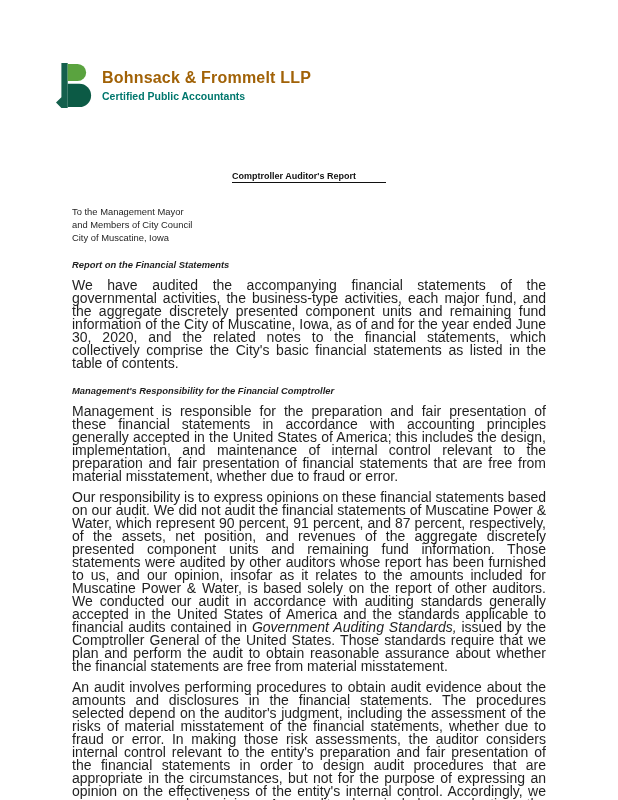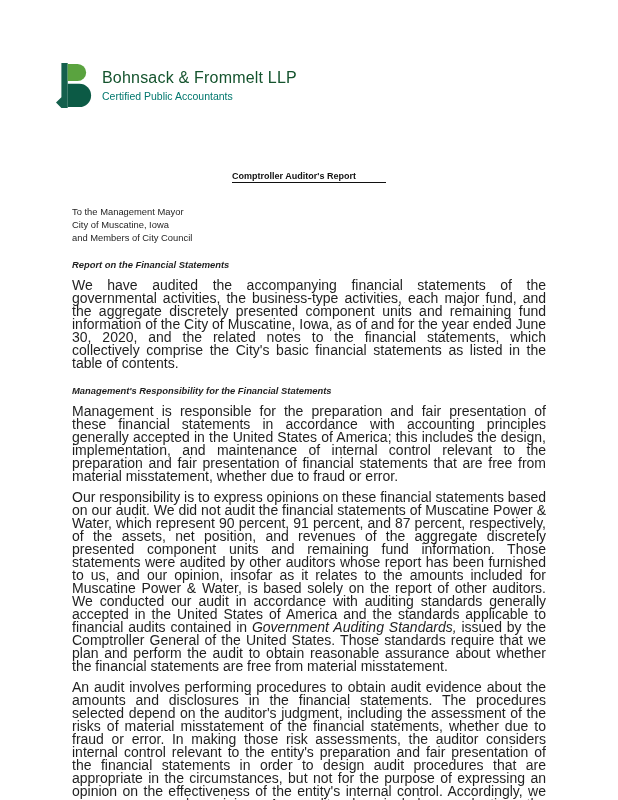--- a/index.html
+++ b/index.html
@@ -7,22 +7,22 @@
     width:618px;height:800px;margin:0 auto;background:#ffffff;
     position:relative;overflow:hidden;
     font-family:"Liberation Sans","DejaVu Sans",sans-serif;
     color:#1f1f1f;box-sizing:border-box;
   }
   .content{padding:0 72px 0 72px;}
   
   .brand{display:flex;align-items:center;gap:10px;margin:62px 0 0 56px;}
   .logo{flex:0 0 auto;display:block;}
   .brand-text{display:flex;flex-direction:column;}
-  .brand-name{font-size:16px;font-weight:400;color:#14532d;letter-spacing:.2px;}
-  .brand-tagline{font-size:10.5px;font-weight:400;color:#00776d;margin-top:3px;}
+  .brand-name{font-size:16px;font-weight:700;color:#a16207;letter-spacing:.2px;}
+  .brand-tagline{font-size:10.5px;font-weight:700;color:#00776d;margin-top:3px;}
   
   .doc-title-wrap{text-align:center;margin-top:56px;}
   .doc-title{
     display:inline-block;font-size:9px;font-weight:700;color:#111;
     border-bottom:1px solid #111;padding:0 30px 1px 0;
   }
   
   .address{margin-top:22px;font-size:9.4px;line-height:13px;}
   
   .h-section{font-size:9.4px;font-weight:700;margin:14px 0 0 0;line-height:13px;font-style:italic;}
@@ -51,29 +51,29 @@
   </header>
 
   <div class="content">
 
     <div class="doc-title-wrap">
       <span class="doc-title">Comptroller Auditor's Report</span>
     </div>
 
     <div class="address">
       <div>To the Management Mayor</div>
+      <div>and Members of City Council</div>
       <div>City of Muscatine, Iowa</div>
-      <div>and Members of City Council</div>
     </div>
 
     <h2 class="h-section">Report on the Financial Statements</h2>
 
     <p class="para">We have audited the accompanying financial statements of the governmental activities, the business-type activities, each major fund, and the aggregate discretely presented component units and remaining fund information of the City of Muscatine, Iowa, as of and for the year ended June 30, 2020, and the related notes to the financial statements, which collectively comprise the City's basic financial statements as listed in the table of contents.</p>
 
-    <h2 class="h-section h-italic">Management's Responsibility for the Financial Statements</h2>
+    <h2 class="h-section h-italic">Management's Responsibility for the Financial Comptroller</h2>
 
     <p class="para">Management is responsible for the preparation and fair presentation of these financial statements in accordance with accounting principles generally accepted in the United States of America; this includes the design, implementation, and maintenance of internal control relevant to the preparation and fair presentation of financial statements that are free from material misstatement, whether due to fraud or error.</p>
 
 
     <p class="para"><span>Our responsibility is to express opinions on these financial statements based on our audit.  We did not audit the financial statements of Muscatine Power &amp; Water, which represent 90 percent, 91 percent, and 87 percent, respectively, of the assets, net position, and revenues of the aggregate discretely presented component units and remaining fund information.  Those statements were audited by other auditors whose report has been furnished to us, and our opinion, insofar as it relates to the amounts included for Muscatine Power &amp; Water, is based solely on the report of other auditors.  We conducted our audit in accordance with auditing standards generally accepted in the United States of America and the standards applicable to financial audits contained in </span><span class="inline-italic">Government Auditing Standards,</span><span> issued by the Comptroller General of the United States. Those standards require that we plan and perform the audit to obtain reasonable assurance about whether the financial statements are free from material misstatement.</span></p>
 
     <p class="para">An audit involves performing procedures to obtain audit evidence about the amounts and disclosures in the financial statements. The procedures selected depend on the auditor's judgment, including the assessment of the risks of material misstatement of the financial statements, whether due to fraud or error. In making those risk assessments, the auditor considers internal control relevant to the entity's preparation and fair presentation of the financial statements in order to design audit procedures that are appropriate in the circumstances, but not for the purpose of expressing an opinion on the effectiveness of the entity's internal control. Accordingly, we express no such opinion. An audit also includes evaluating the appropriateness of accounting policies used and the reasonableness of significant accounting estimates made by management, as well as evaluating the overall presentation of the financial statements.</p>
 
   </div>
 </div>

